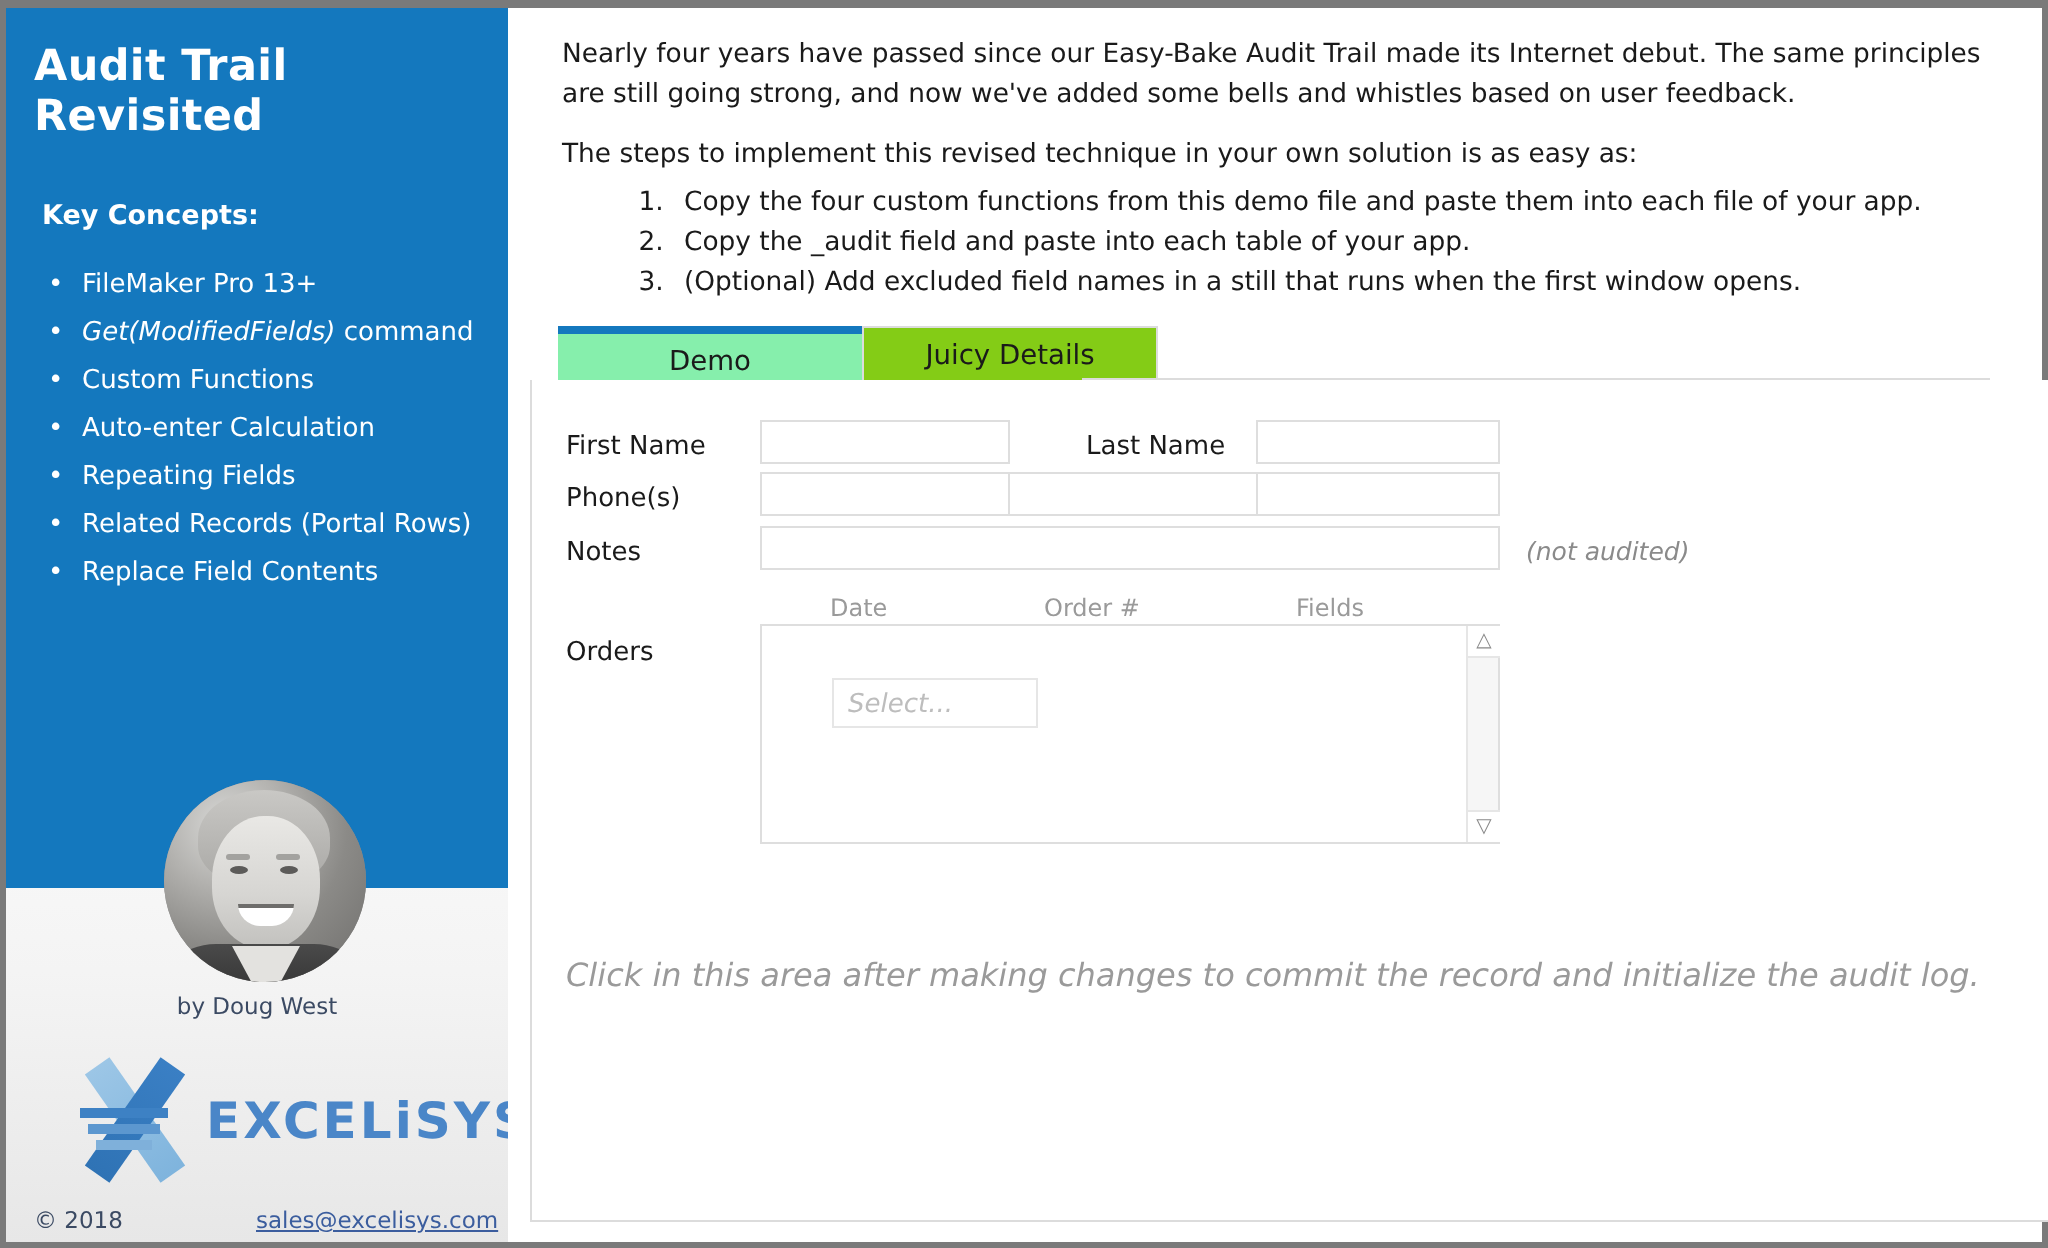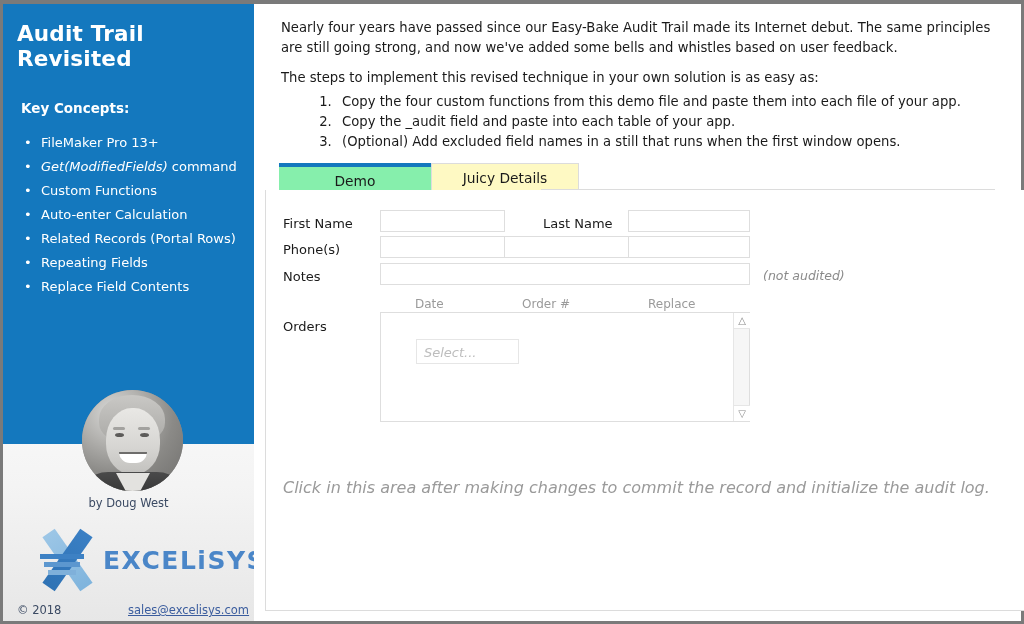--- a/index.html
+++ b/index.html
@@ -272,21 +272,21 @@
   }
   .tab.active {
     left: 0;
     width: 152px;
     background: #86efac;
     border-top: 4px solid #1478be;
   }
   .tab.inactive {
     left: 152px;
     width: 148px;
-    background: #fef9c3;
+    background: #84cc16;
     border: 1px solid #dcdcdc;
     border-bottom: none;
   }
 
   #tabpanel {
     position: absolute;
     left: 11px; top: 186px;
     width: 876px;
     height: 421px;
     background: #ffffff;
@@ -397,24 +397,24 @@
       <li>
         <em>Get(ModifiedFields)</em><span> command</span>
       </li>
       <li>
         <span>Custom Functions</span>
       </li>
       <li>
         <span>Auto-enter Calculation</span>
       </li>
       <li>
+        <span>Repeating Fields</span>
+      </li>
+      <li>
         <span>Related Records (Portal Rows)</span>
-      </li>
-      <li>
-        <span>Repeating Fields</span>
       </li>
       <li>
         <span>Replace Field Contents</span>
       </li>
     </ul>
 
     <div id="avatar">
       <div class="ph-bg"></div>
       <div class="ph-hair"></div>
       <div class="ph-face"></div>
@@ -479,21 +479,21 @@
       <div class="fld" style="left:114px; top:46px; width:125px; height:22px;"></div>
       <div class="fld" style="left:238px; top:46px; width:125px; height:22px;"></div>
       <div class="fld" style="left:362px; top:46px; width:122px; height:22px;"></div>
 
       <div class="flabel" style="left:17px; top:79px;">Notes</div>
       <div class="fld" style="left:114px; top:73px; width:370px; height:22px;"></div>
       <div class="note-italic" style="left:497px; top:78px;">(not audited)</div>
 
       <div class="colhead" style="left:149px; top:107px;">Date</div>
       <div class="colhead" style="left:256px; top:107px;">Order #</div>
-      <div class="colhead" style="left:382px; top:107px;">Replace</div>
+      <div class="colhead" style="left:382px; top:107px;">Fields</div>
 
       <div class="flabel" style="left:17px; top:129px;">Orders</div>
 
       <div id="portal">
         <div id="portal-select">Select...</div>
         <div id="portal-scroll">
           <div class="sc-btn up">△</div>
           <div class="sc-btn down">▽</div>
         </div>
       </div>

